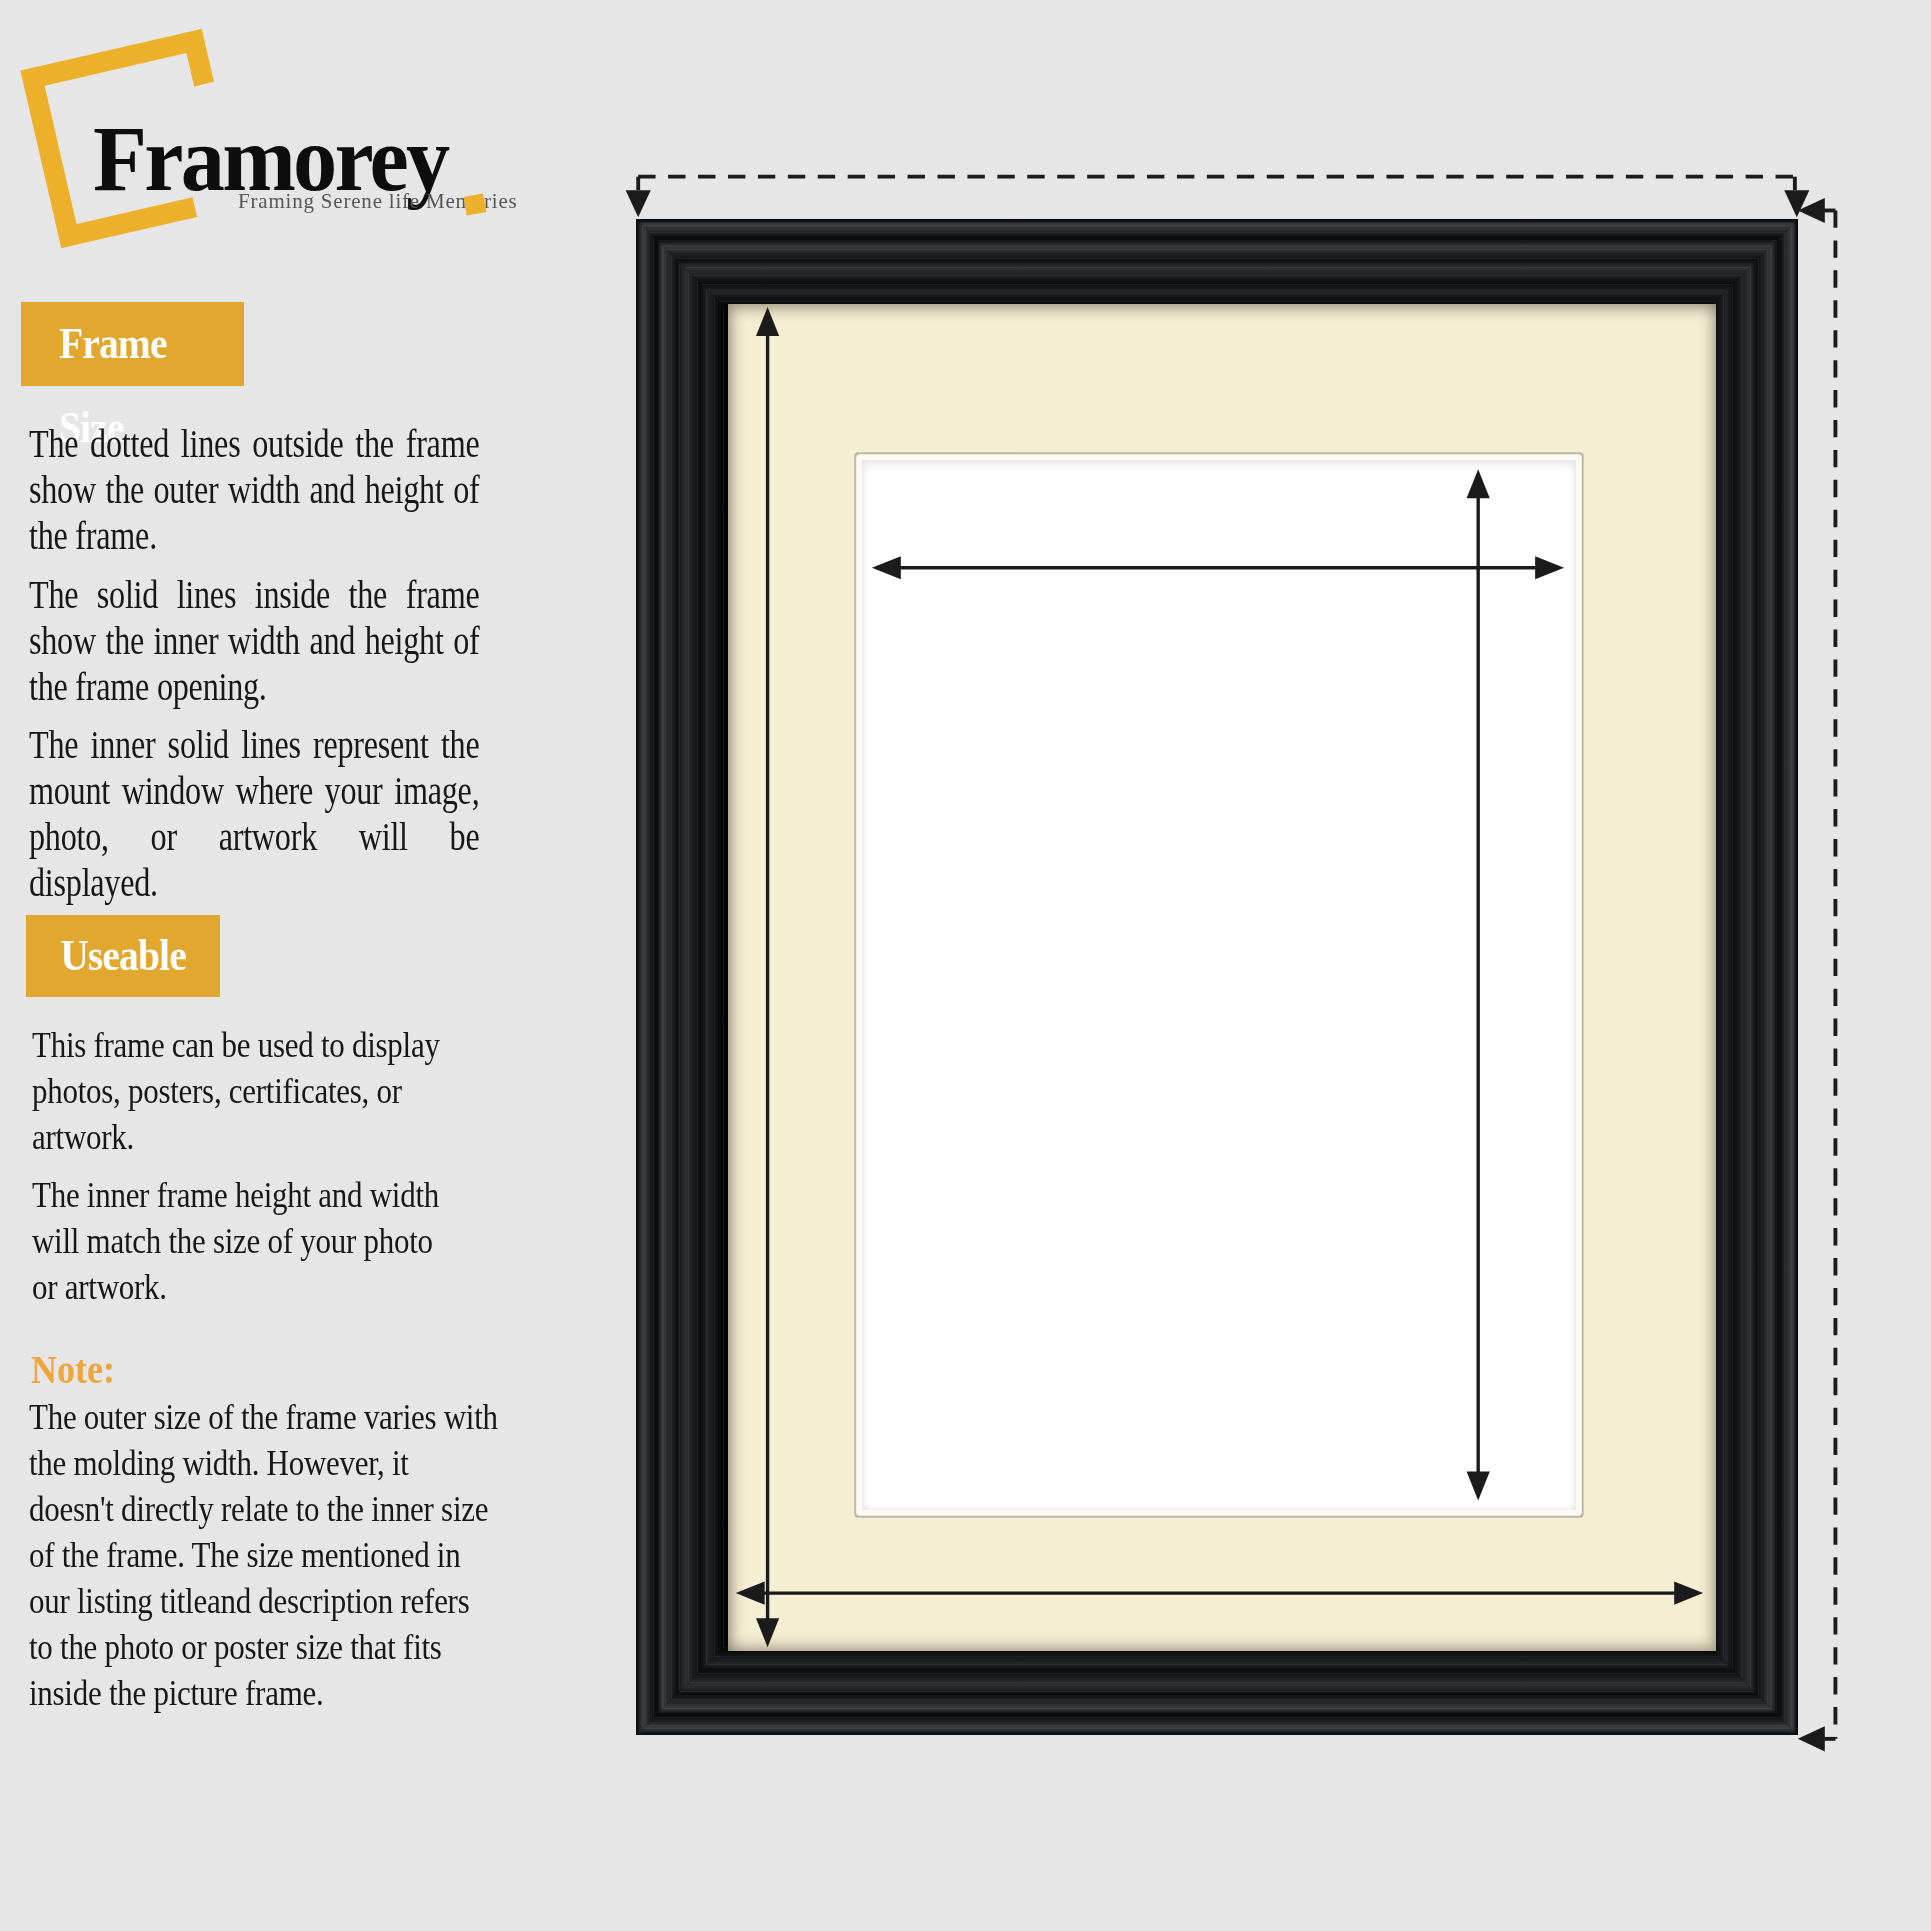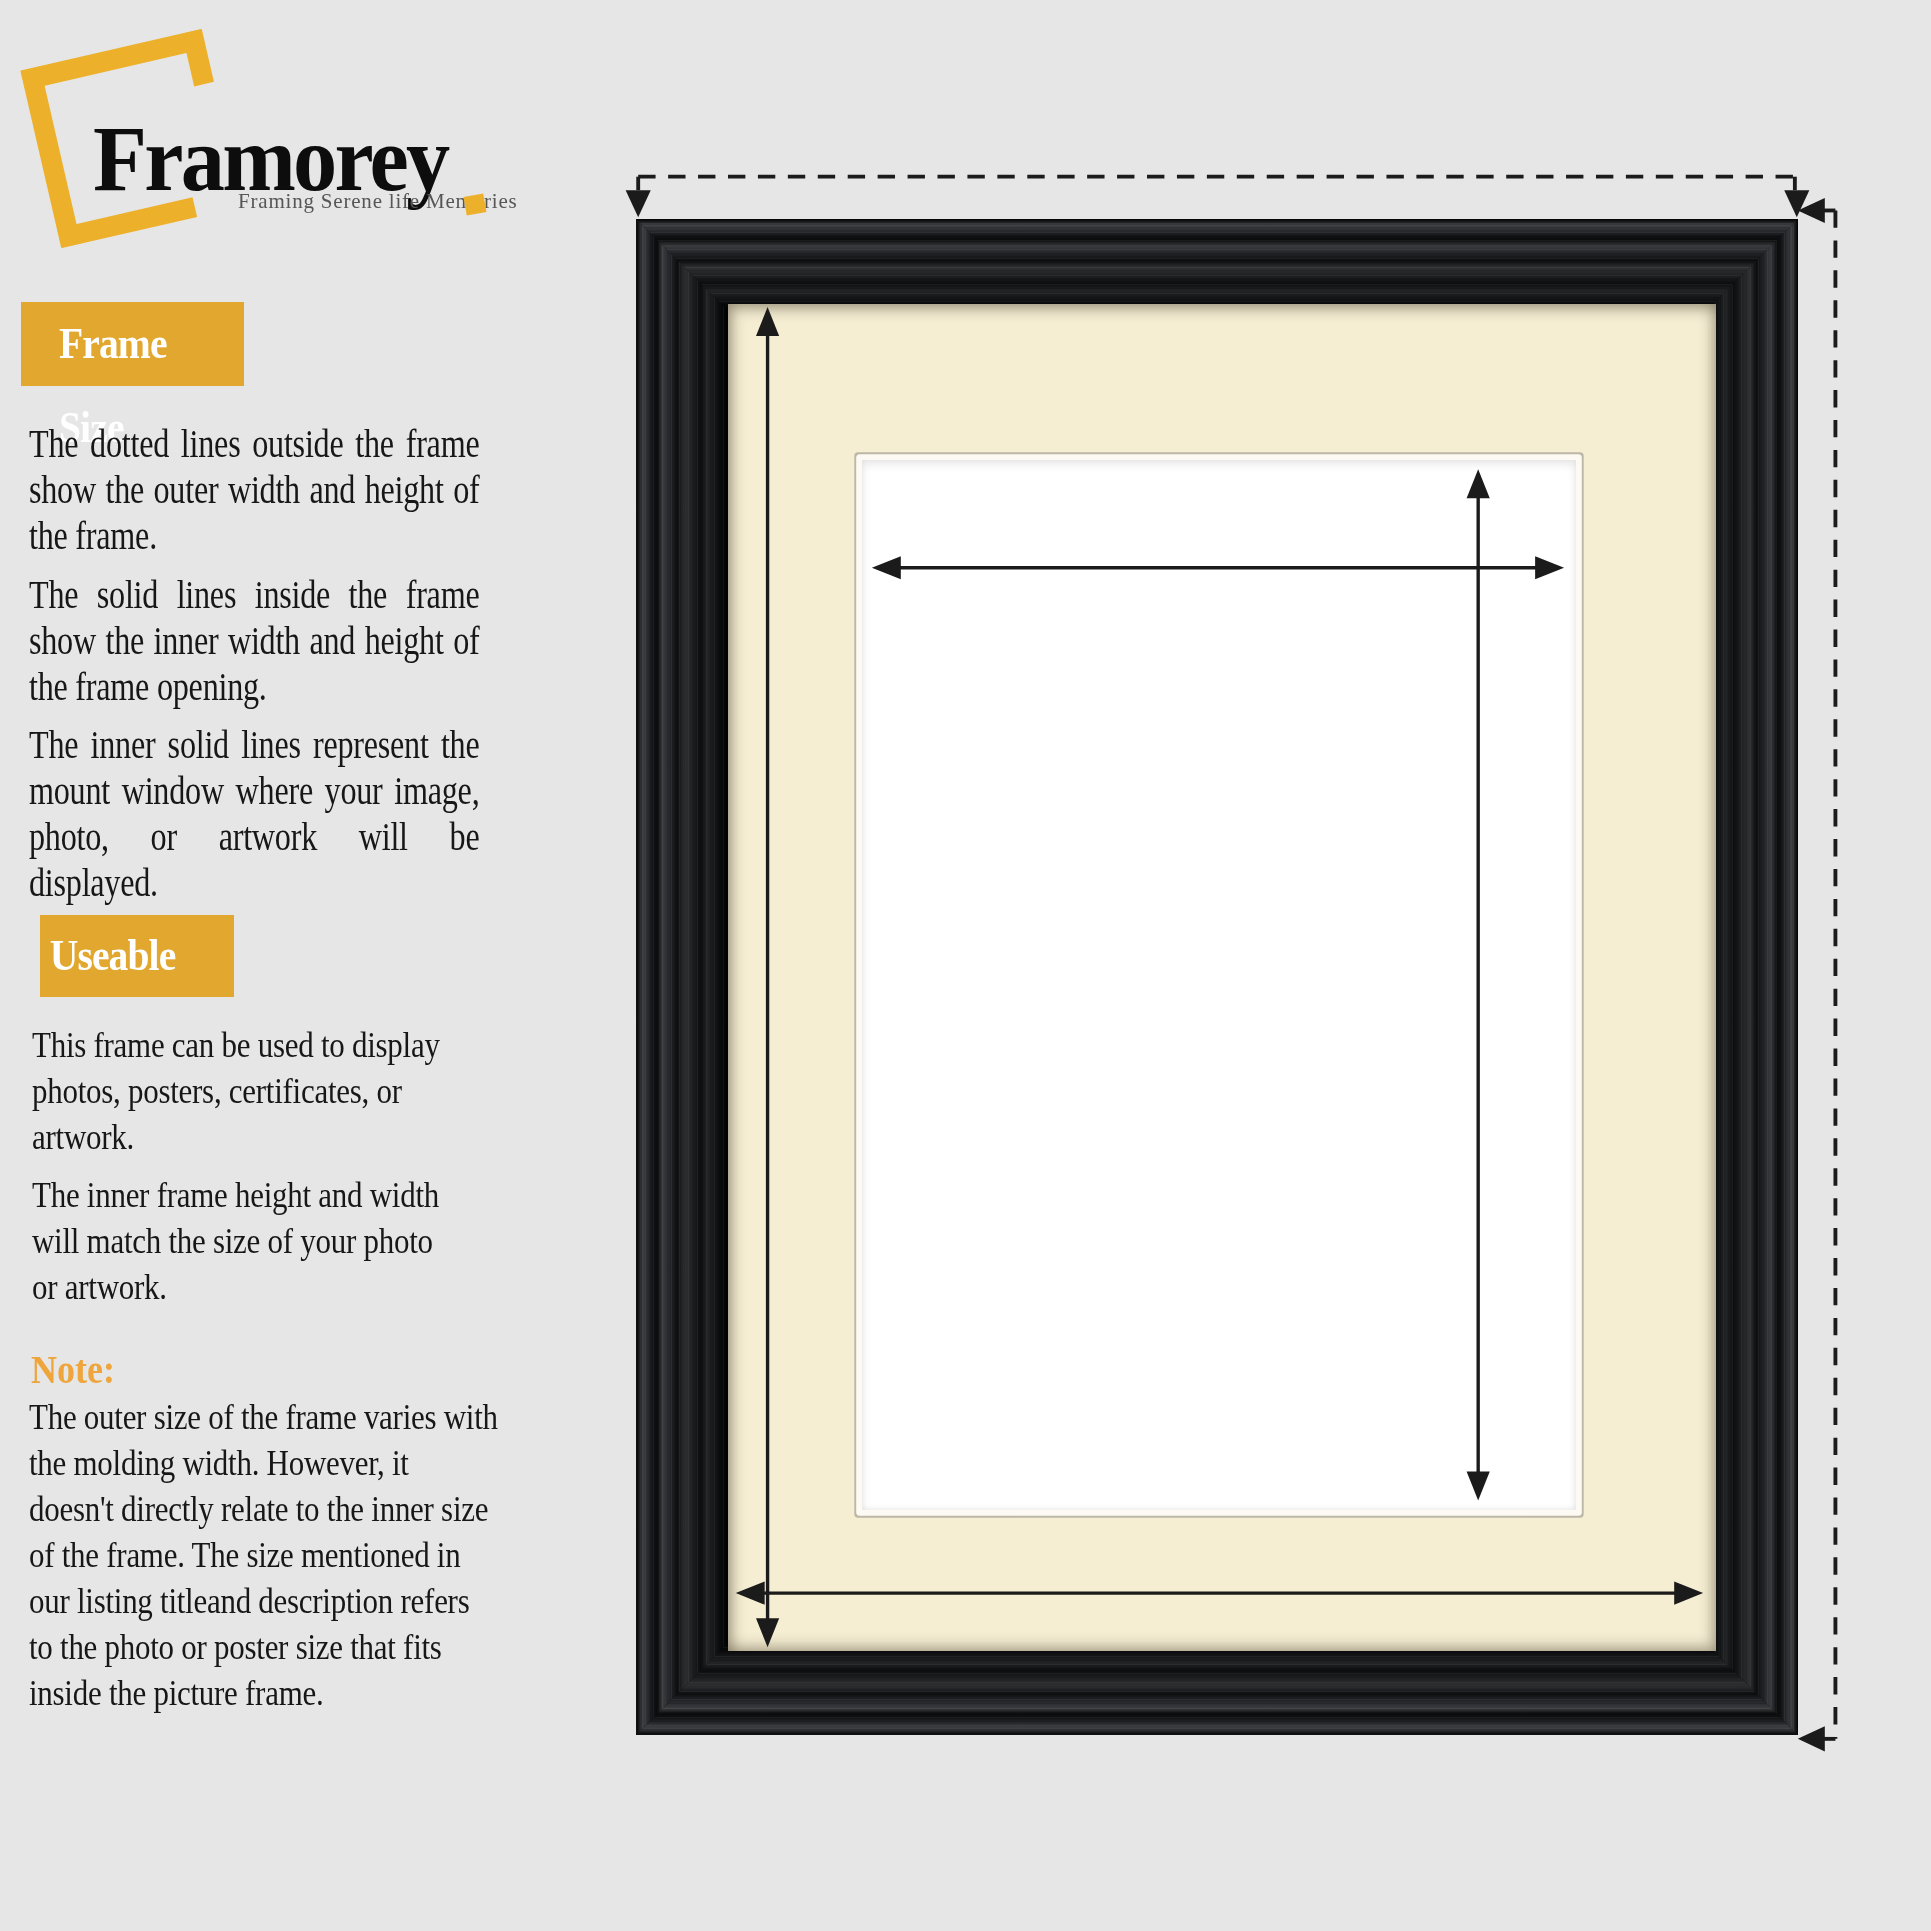--- a/index.html
+++ b/index.html
@@ -14,21 +14,21 @@
   .tagline{position:absolute;left:238px;top:189px;font-size:21px;color:#565656;
     letter-spacing:0.8px;white-space:nowrap;z-index:3;}
   .tag-square{position:absolute;left:465px;top:195px;width:20px;height:19.3px;background:#edb02a;
     transform:rotate(-10deg);z-index:3;}
 
   
   .badge{position:absolute;background:#e2a72e;color:#fff;font-weight:bold;font-size:44px;
     letter-spacing:-1px;}
   .badge-inner{display:block;transform:scaleX(.9);transform-origin:left center;}
   .badge-frame-size{left:21px;top:302px;width:223px;height:84px;line-height:84px;padding-left:38px;box-sizing:border-box;}
-  .badge-useable{left:40px;top:915px;width:194px;height:82px;line-height:82px;}
+  .badge-useable{left:26px;top:915px;width:194px;height:82px;line-height:82px;text-align:center;}
   .badge-useable .badge-inner{transform-origin:center center;}
 
   .txtcol{position:absolute;color:#171717;}
   .framesize-texts{left:29px;top:421px;width:546px;transform:scaleX(.825);transform-origin:left top;
     font-size:39px;line-height:46px;letter-spacing:-0.3px;}
   .framesize-texts p{margin:0 0 12.6px 0;text-align:justify;}
   .useable-texts{left:32px;top:1022px;width:488px;transform:scaleX(.86);transform-origin:left top;
     font-size:36px;line-height:46px;letter-spacing:-0.3px;}
   .useable-texts p{margin:0 0 11.6px 0;}
   .note-heading{position:absolute;left:31px;top:1346px;font-size:40px;font-weight:bold;color:#eda53c;

